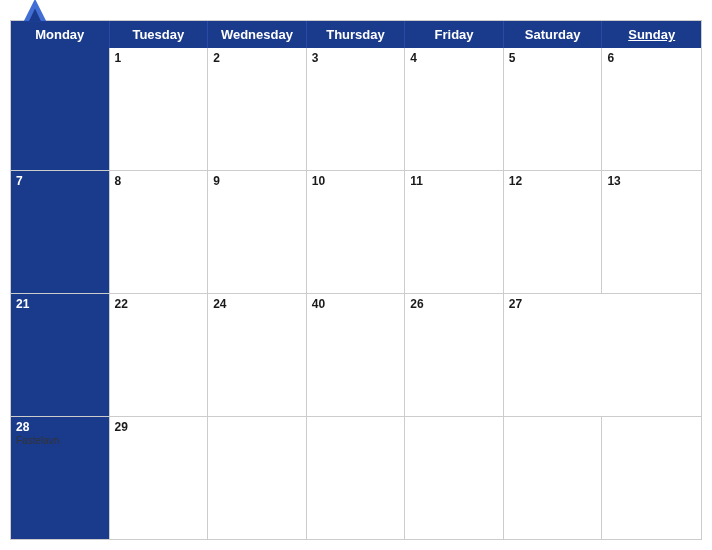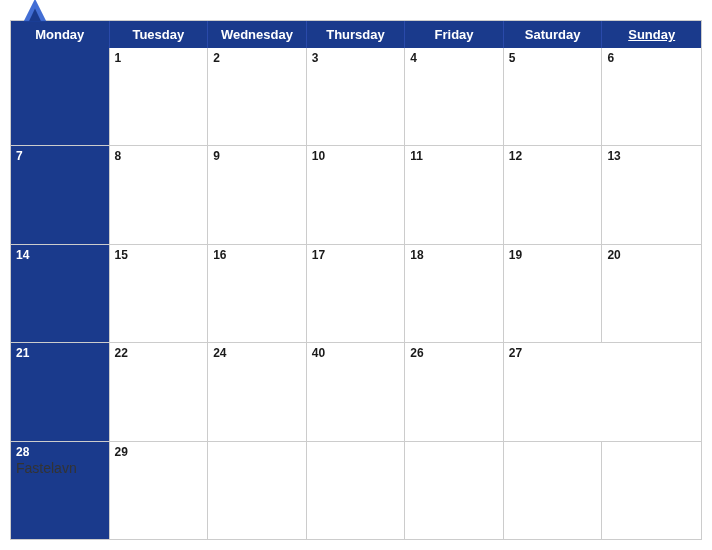--- a/index.html
+++ b/index.html
@@ -101,21 +101,21 @@
     .day-num {
       font-size: 12px;
       font-weight: bold;
       color: #1a1a1a;
       line-height: 1;
     }
     .blue-bg .day-num {
       color: #fff;
     }
     .holiday-label {
-      font-size: 14px;
+      font-size: 10px;
       color: #333;
       margin-top: 2px;
     }
   </style>
 </head>
 <body>
 
 <div class="header">
   <div class="logo">
     <svg class="logo-icon" viewBox="0 0 40 40">
@@ -181,43 +181,20 @@
         </div>
         <div class="day-cell">
           <span class="day-num">12</span>
         </div>
         <div class="day-cell">
           <span class="day-num">13</span>
         </div>
       </div>
       <div class="week-row">
         <div class="day-cell blue-bg">
-          <span class="day-num">14</span>
-        </div>
-        <div class="day-cell">
-          <span class="day-num">15</span>
-        </div>
-        <div class="day-cell">
-          <span class="day-num">16</span>
-        </div>
-        <div class="day-cell">
-          <span class="day-num">17</span>
-        </div>
-        <div class="day-cell">
-          <span class="day-num">18</span>
-        </div>
-        <div class="day-cell">
-          <span class="day-num">19</span>
-        </div>
-        <div class="day-cell">
-          <span class="day-num">20</span>
-        </div>
-      </div>
-      <div class="week-row">
-        <div class="day-cell blue-bg">
           <span class="day-num">21</span>
         </div>
         <div class="day-cell">
           <span class="day-num">22</span>
         </div>
         <div class="day-cell">
           <span class="day-num">24</span>
         </div>
         <div class="day-cell">
           <span class="day-num">40</span>

